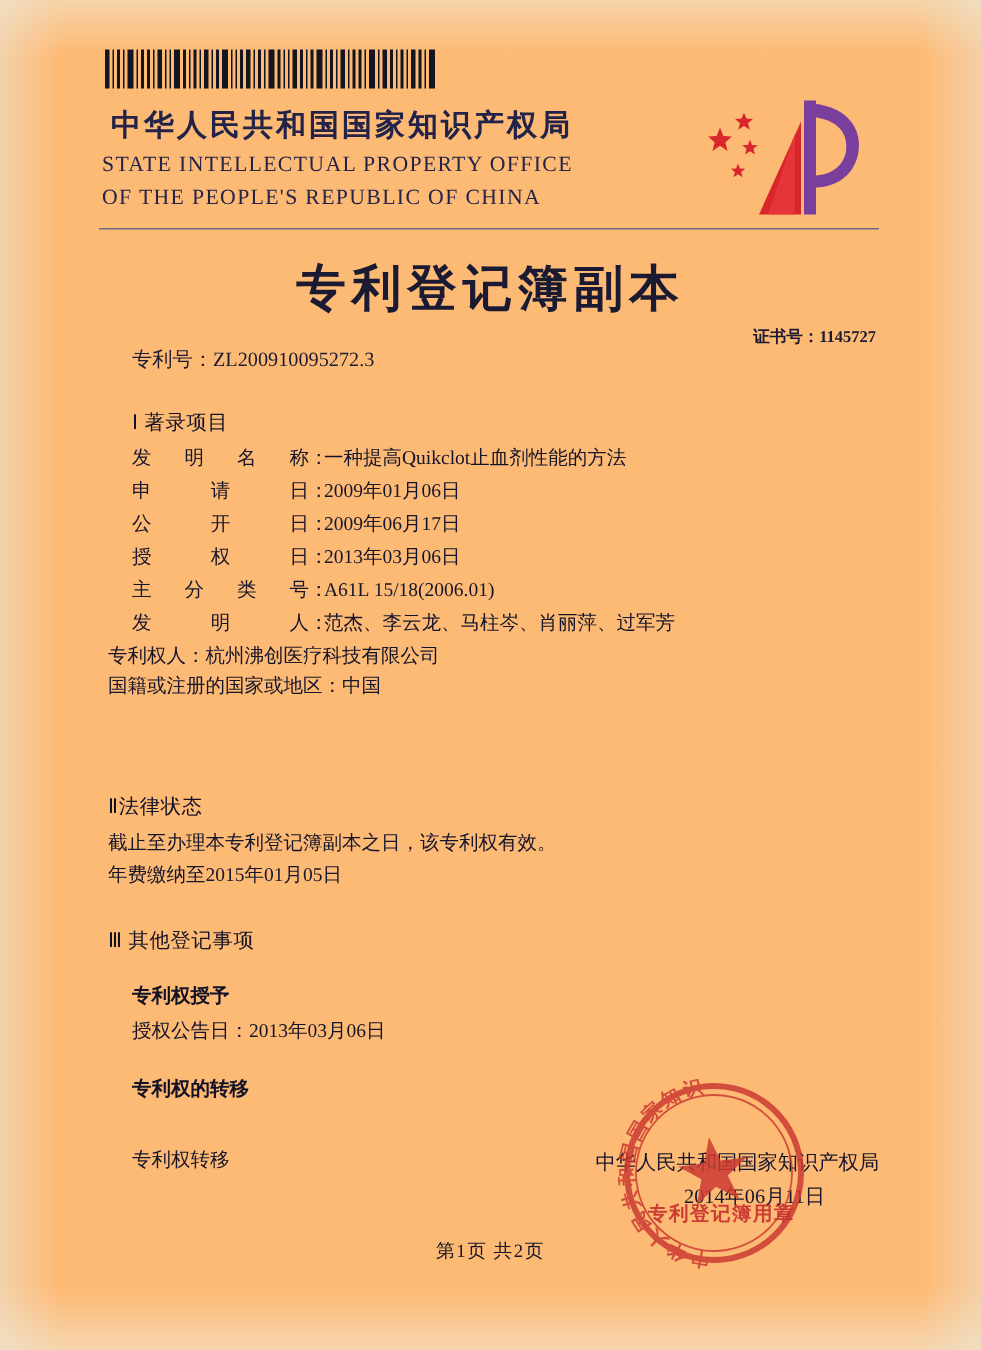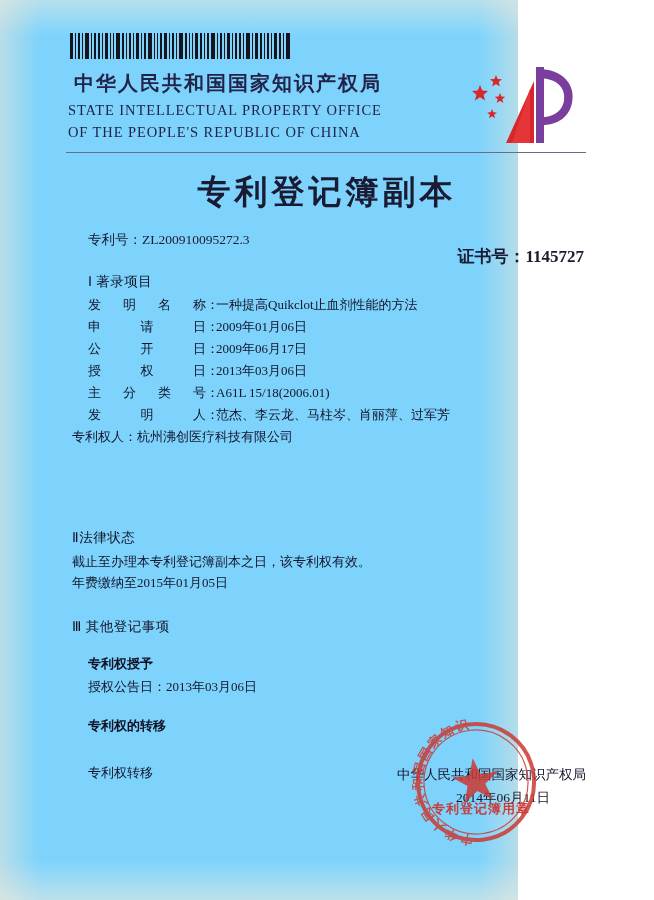--- a/index.html
+++ b/index.html
@@ -11,23 +11,23 @@
     width: 654px;
     height: 900px;
     font-family: "Liberation Serif", serif;
     color: #1a1a2e;
     position: relative;
     overflow: hidden;
   }
   .page {
     position: absolute;
     left: 0; top: 0;
-    width: 518px;
+    width: 654px;
     height: 900px;
-    background: #7dd3fc;
+    background: #fdba74;
   }
   
   .paper-tint {
     position: absolute;
     inset: 0;
     background:
       linear-gradient(90deg, rgba(235,230,215,0.55) 0px, rgba(255,255,255,0) 40px),
       linear-gradient(270deg, rgba(235,230,215,0.5) 0px, rgba(255,255,255,0) 40px),
       linear-gradient(180deg, rgba(240,236,222,0.5) 0px, rgba(255,255,255,0) 36px),
       linear-gradient(0deg, rgba(240,236,222,0.55) 0px, rgba(255,255,255,0) 40px);
@@ -116,22 +116,22 @@
     position: absolute;
     left: 88px;
     top: 231px;
     font-size: 13.5px;
     font-weight: normal;
     color: #1a1a33;
   }
   .certno {
     position: absolute;
     right: 70px;
-    top: 245px;
-    font-size: 17px;
+    top: 217px;
+    font-size: 11px;
     font-weight: bold;
     color: #1a1a33;
   }
 
   
   .sec-title {
     position: absolute;
     font-size: 13.5px;
     font-weight: normal;
     color: #111126;
@@ -412,20 +412,21 @@
             <span>明</span>
             <span>人</span>
           </div>
         <div class="bib-colon">：</div>
         <div class="bib-value">范杰、李云龙、马柱岑、肖丽萍、过军芳</div>
       </div>
     </div>
 
     <div class="holder">
       <div>专利权人：杭州沸创医疗科技有限公司</div>
+      <div>国籍或注册的国家或地区：中国</div>
     </div>
 
     <div class="sec-title" id="sec2">Ⅱ法律状态</div>
     <div class="legal">
       <div>截止至办理本专利登记簿副本之日，该专利权有效。</div>
       <div>年费缴纳至2015年01月05日</div>
     </div>
 
     <div class="sec-title" id="sec3">Ⅲ 其他登记事项</div>
     <div class="other-sub" id="grant-sub">专利权授予</div>
@@ -444,15 +445,16 @@
           <polygon points="64,40 69.6,56.6 87,56.6 72.9,66.9 78.3,83.5 64,73.2 49.7,83.5 55.1,66.9 41,56.6 58.4,56.6" fill="#cc3a33"></polygon>
           <path id="sealArc" d="M 64 118 A 54 54 0 1 1 64 10" fill="none"></path>
           <text fill="#cc3a33" font-size="12.5" font-family="'Liberation Serif', serif" font-weight="bold" letter-spacing="2.2">
             <textPath href="#sealArc" startOffset="6%">中华人民共和国国家知识产权局</textPath>
           </text>
         </g>
       </svg>
     </div>
     <div class="seal-text">专利登记簿用章</div>
 
+    <div class="footer">第1页  共2页</div>
 
   </div>
 </div>
 
 </body></html>

